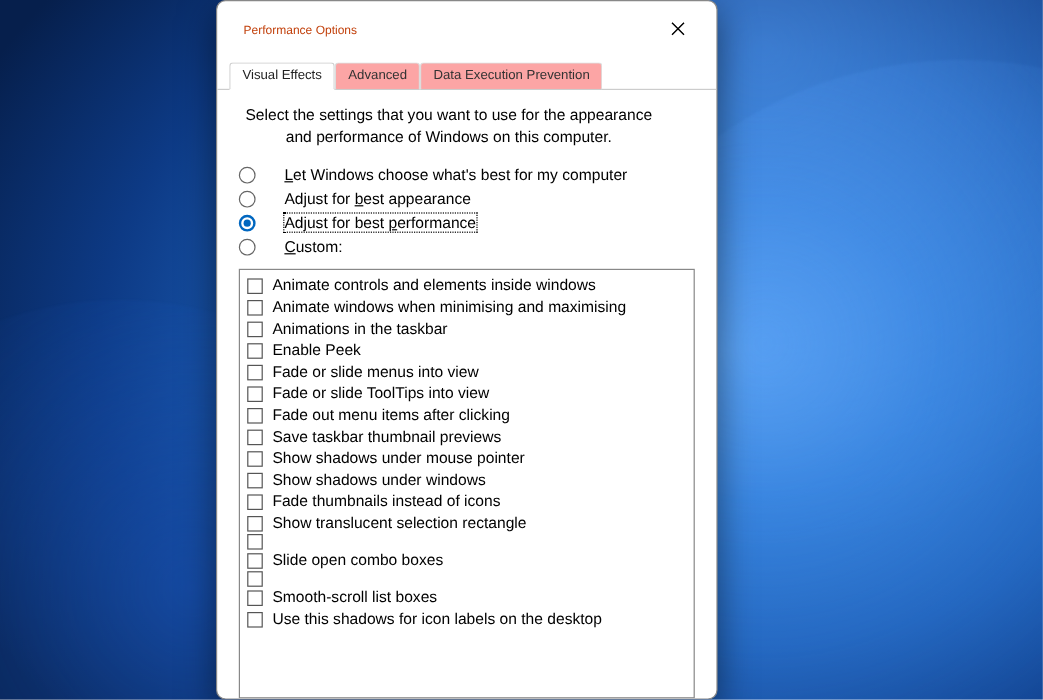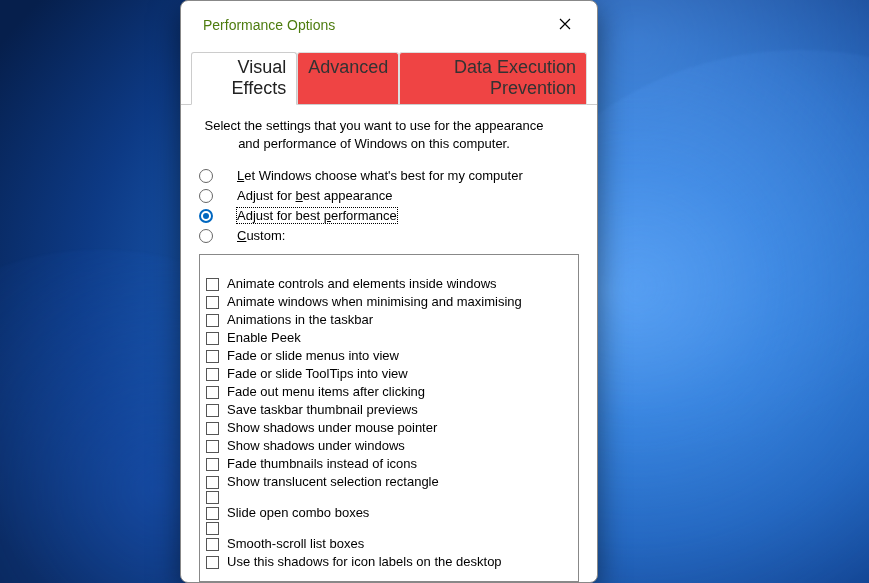--- a/index.html
+++ b/index.html
@@ -42,52 +42,51 @@
       flex-direction: column;
       overflow: hidden;
     }
     .titlebar {
       display: flex;
       align-items: center;
       justify-content: space-between;
       padding: 8px 12px 8px 22px;
       height: 48px;
     }
-    .titlebar .title { font-size: 14px; color: #4d7c0f; }
+    .titlebar .title { font-size: 10px; color: #c2410c; }
     .close-btn {
       width: 40px; height: 30px;
       display: flex; align-items: center; justify-content: center;
       border-radius: 4px;
       cursor: pointer;
     }
     .close-btn svg { width: 12px; height: 12px; }
     .tabstrip {
       display: flex;
       border-bottom: 1px solid #ccc;
       padding: 0 10px;
       margin-top: 2px;
     }
     .tab {
       padding: 4px 10px 5px;
-      font-size: 18px;
+      font-size: 11px;
       color: #222;
       border: 1px solid transparent;
       border-bottom: none;
       cursor: pointer;
       position: relative;
       top: 1px;
       background: #fff;
-      text-align: right;
     }
     .tab.active {
       border-color: #ccc;
       border-bottom: 1px solid #fff;
       border-radius: 3px 3px 0 0;
     }
-    .tab.inactive { color: #333; background:#ef4444; border-color:#ddd; border-bottom:1px solid #ccc; border-radius:3px 3px 0 0;}
+    .tab.inactive { color: #333; background:#fca5a5; border-color:#ddd; border-bottom:1px solid #ccc; border-radius:3px 3px 0 0;}
     .content {
       padding: 12px 18px 0 18px;
       flex: 1;
       display: flex;
       flex-direction: column;
       overflow: hidden;
     }
     .intro { color: #000; line-height: 1.35; margin-bottom: 14px; max-width: 350px; text-align: center; }
     .radio-group { margin-bottom: 6px; }
     .radio-row {
@@ -105,21 +104,21 @@
       content:""; width: 6px; height: 6px; background:#0067c0; border-radius:50%;
     }
     .radio-label { cursor: default; }
     .radio-label.focused { outline: 1px dotted #000; outline-offset: 0px; }
     .underline { text-decoration: underline; }
 
     .check-list {
       border: 1px solid #888;
       flex: 1;
       overflow-y: auto;
-      padding: 20px 6px;
+      padding: 4px 6px;
       margin-top: 2px;
     }
     .check-row {
       display: flex; align-items: center; gap: 8px;
       padding: 0;
       line-height: 18px;
     }
     .chk {
       width: 13px; height: 13px; border: 1px solid #555; background:#fff;
       flex-shrink: 0;

